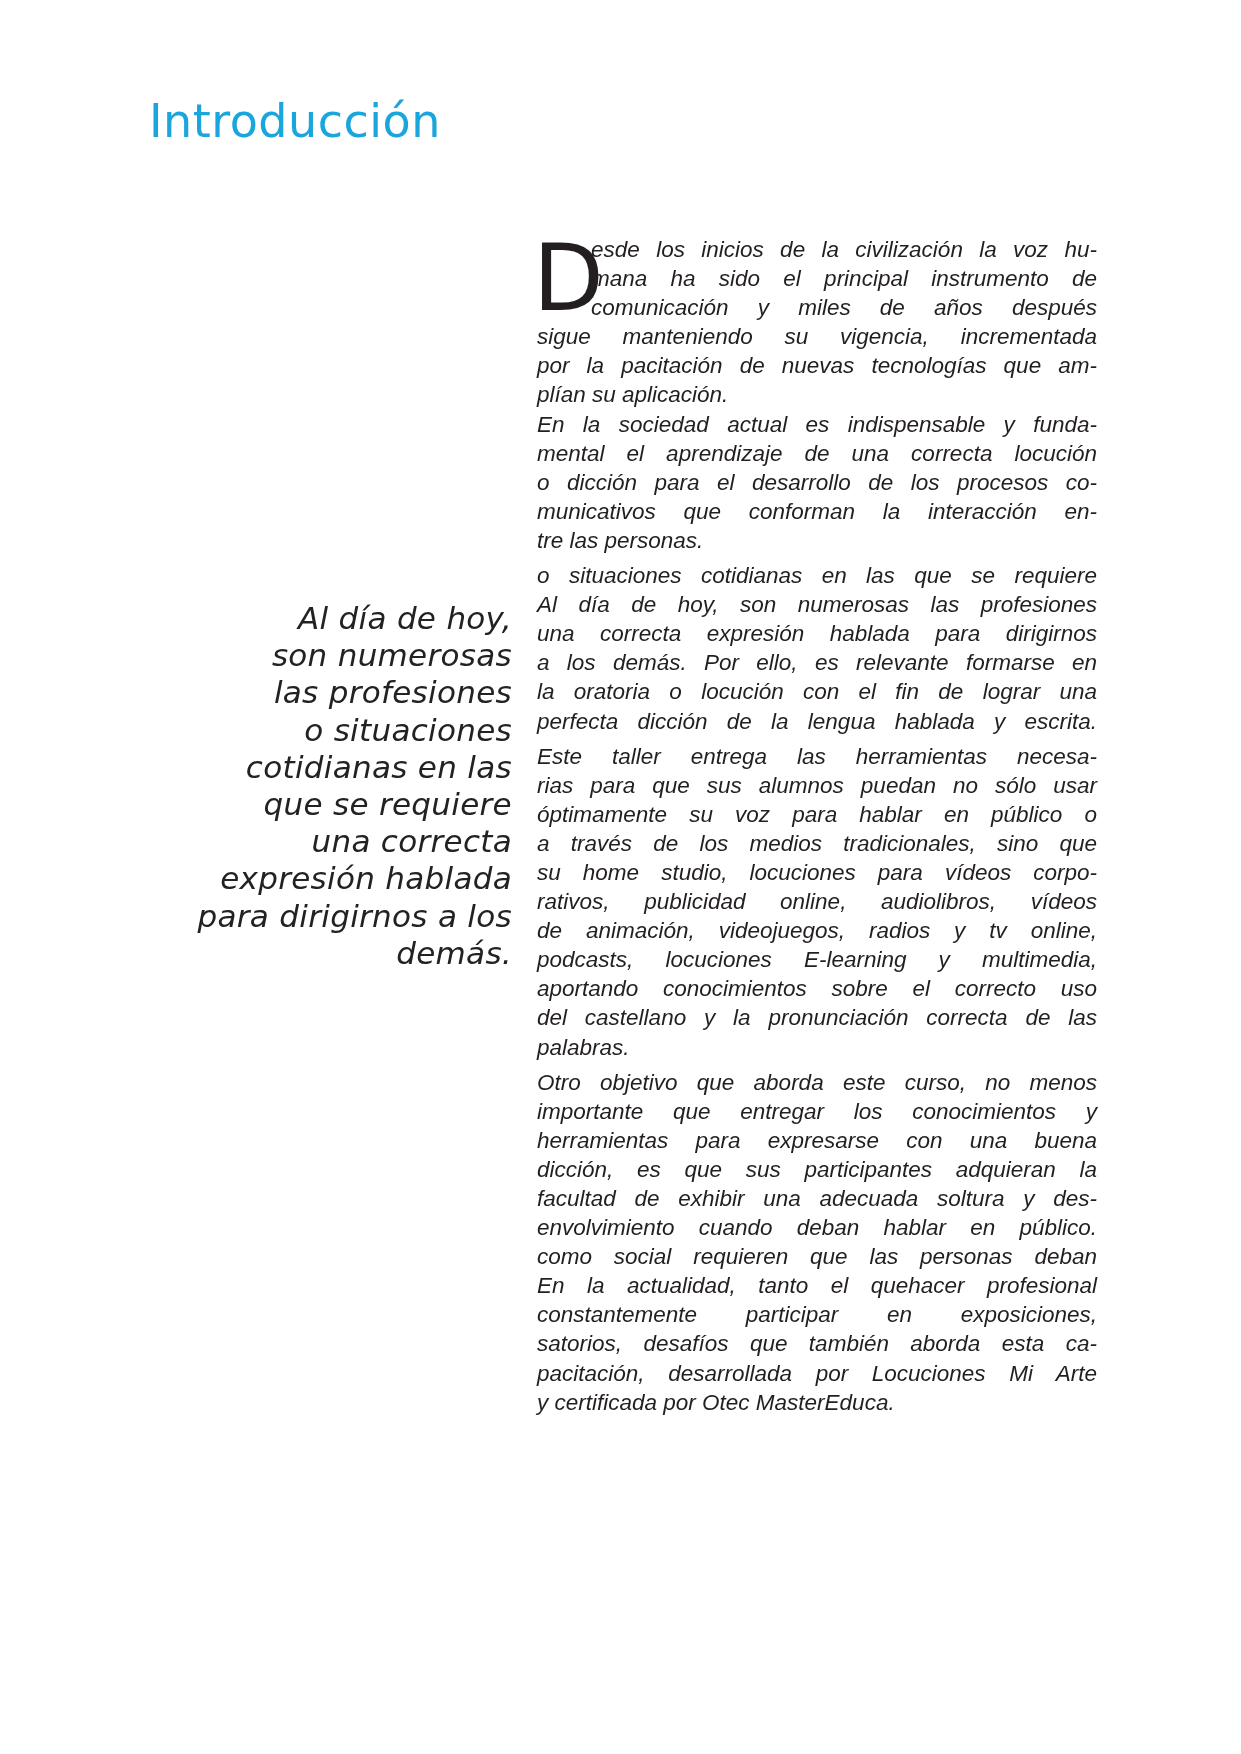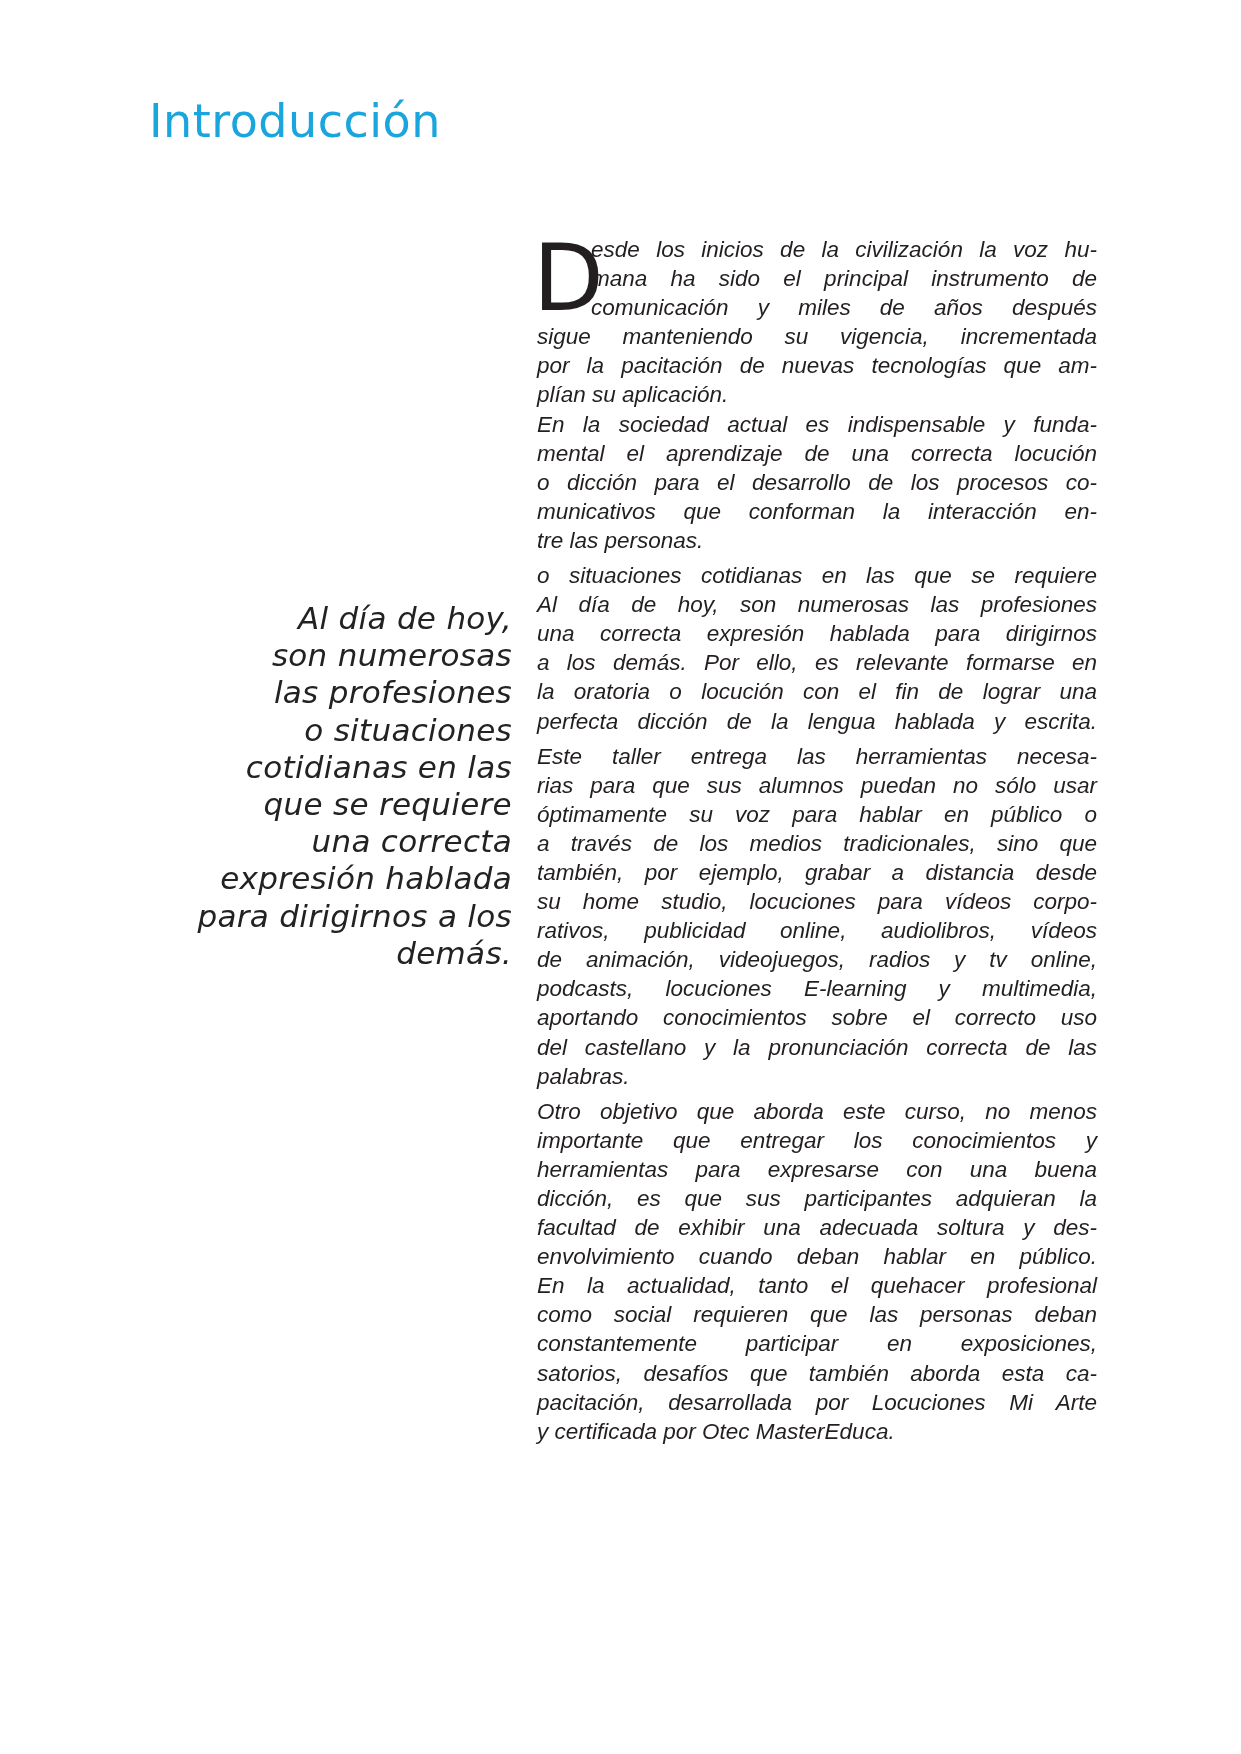--- a/index.html
+++ b/index.html
@@ -77,36 +77,35 @@
     <span class="line">una correcta expresión hablada para dirigirnos</span>
     <span class="line">a los demás. Por ello, es relevante formarse en</span>
     <span class="line">la oratoria o locución con el fin de lograr una</span>
     <span class="line">perfecta dicción de la lengua hablada y escrita.</span>
   </div>
   <div class="para">
     <span class="line">Este taller entrega las herramientas necesa-</span>
     <span class="line">rias para que sus alumnos puedan no sólo usar</span>
     <span class="line">óptimamente su voz para hablar en público o</span>
     <span class="line">a través de los medios tradicionales, sino que</span>
-    <span class="line">también, por ejemplo, grabar a distancia desde</span>
     <span class="line">su home studio, locuciones para vídeos corpo-</span>
     <span class="line">rativos, publicidad online, audiolibros, vídeos</span>
     <span class="line">de animación, videojuegos, radios y tv online,</span>
     <span class="line">podcasts, locuciones E-learning y multimedia,</span>
     <span class="line">aportando conocimientos sobre el correcto uso</span>
     <span class="line">del castellano y la pronunciación correcta de las</span>
     <span class="line last">palabras.</span>
   </div>
   <div class="para">
     <span class="line">Otro objetivo que aborda este curso, no menos</span>
     <span class="line">importante que entregar los conocimientos y</span>
     <span class="line">herramientas para expresarse con una buena</span>
     <span class="line">dicción, es que sus participantes adquieran la</span>
     <span class="line">facultad de exhibir una adecuada soltura y des-</span>
     <span class="line">envolvimiento cuando deban hablar en público.</span>
+    <span class="line">como social requieren que las personas deban</span>
     <span class="line">En la actualidad, tanto el quehacer profesional</span>
-    <span class="line">como social requieren que las personas deban</span>
     <span class="line">constantemente participar en exposiciones,</span>
     <span class="line">satorios, desafíos que también aborda esta ca-</span>
     <span class="line">pacitación, desarrollada por Locuciones Mi Arte</span>
     <span class="line last">y certificada por Otec MasterEduca.</span>
   </div>
 </div>
 
 </body></html>

